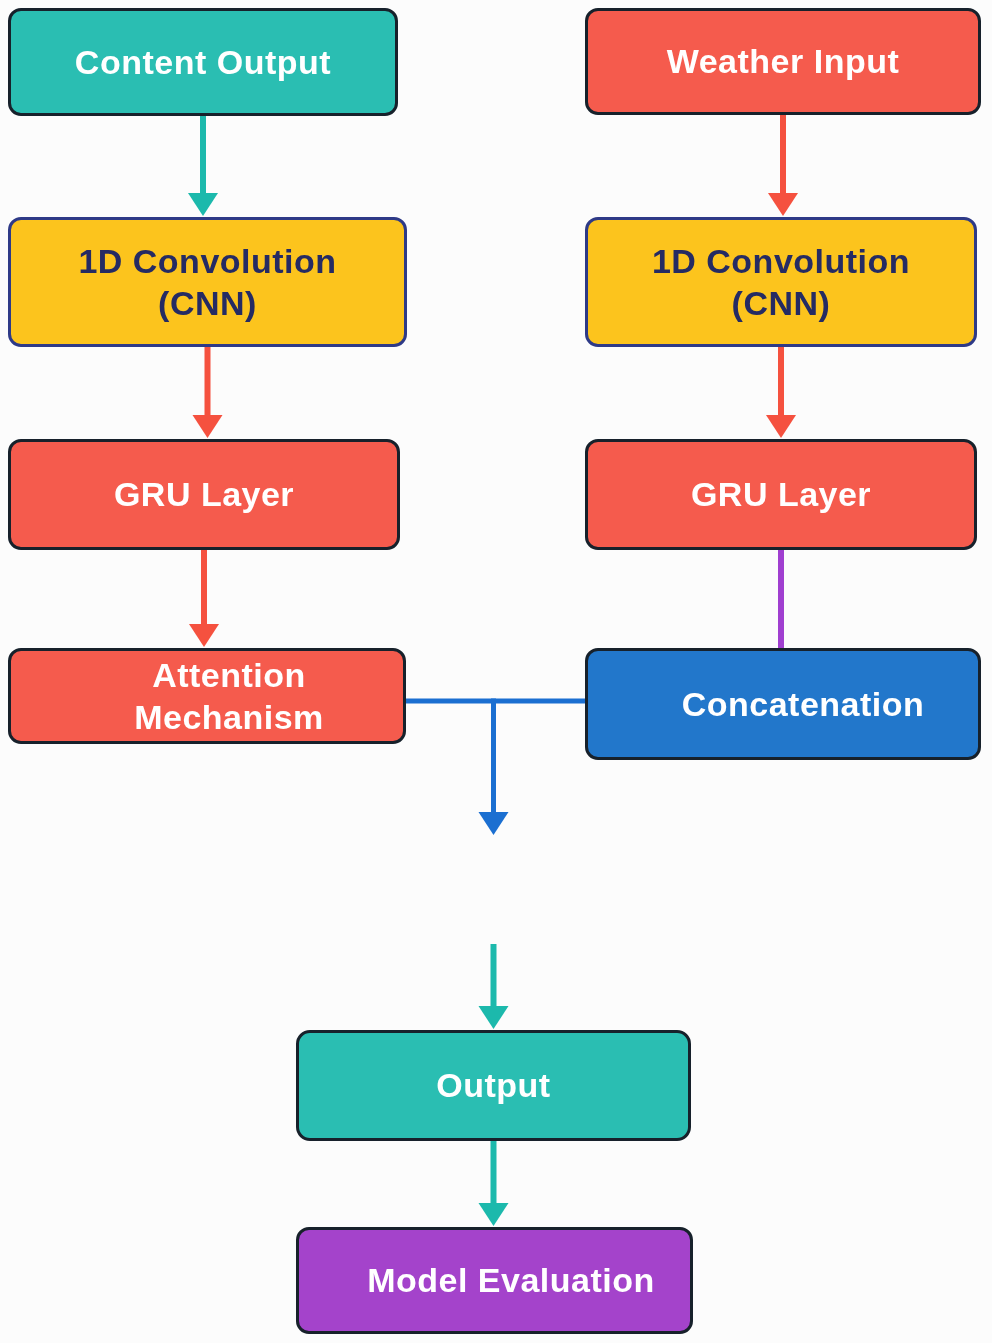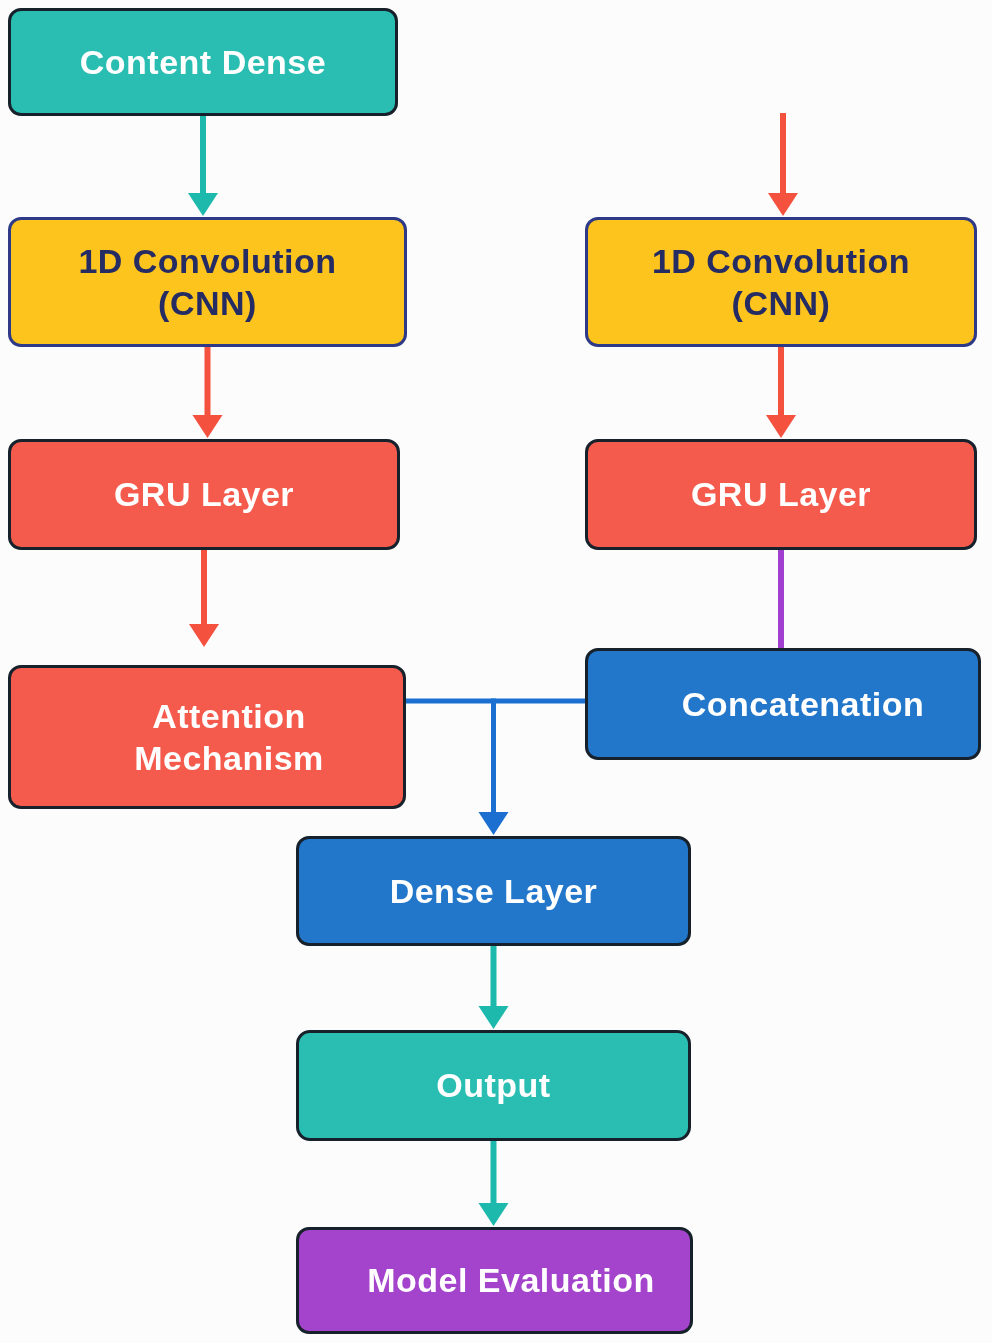--- a/index.html
+++ b/index.html
@@ -37,21 +37,21 @@
     white-space: pre-line;
     letter-spacing: 0.5px;
   }
   
   .n0  { left: 8px;   top: 8px;    width: 390px; height: 108px; }
   .n1  { left: 585px; top: 8px;    width: 396px; height: 107px; }
   .n2  { left: 8px;   top: 217px;  width: 399px; height: 130px; }
   .n3  { left: 585px; top: 217px;  width: 392px; height: 130px; }
   .n4  { left: 8px;   top: 439px;  width: 392px; height: 111px; }
   .n5  { left: 585px; top: 439px;  width: 392px; height: 111px; }
-  .n6  { left: 8px;   top: 665px;  width: 398px; height: 144px; padding-left: 44px; }
+  .n6  { left: 8px;   top: 648px;  width: 398px; height: 96px; padding-left: 44px; }
   .n7  { left: 585px; top: 648px;  width: 396px; height: 112px; padding-left: 40px; }
   .n8  { left: 296px; top: 836px;  width: 395px; height: 110px; }
   .n9  { left: 296px; top: 1030px; width: 395px; height: 111px; }
   .n10 { left: 296px; top: 1227px; width: 397px; height: 107px; }
 </style>
 </head>
 <body>
 
 <div class="canvas">
   <svg id="connector-layer" viewBox="0 0 992 1343" xmlns="http://www.w3.org/2000/svg">
@@ -68,26 +68,26 @@
       <line x1="781" y1="548" x2="781" y2="650" stroke="#A03FD0" stroke-width="6"></line>
       <line x1="404" y1="701" x2="587" y2="701" stroke="#1B6FD1" stroke-width="5"></line>
       <line x1="493.5" y1="698.5" x2="493.5" y2="818" stroke="#1B6FD1" stroke-width="5"></line>
       <polygon points="478.5,812 508.5,812 493.5,835" fill="#1B6FD1"></polygon>
       <line x1="493.5" y1="944" x2="493.5" y2="1012" stroke="#1CB9AC" stroke-width="6"></line>
       <polygon points="478.5,1006 508.5,1006 493.5,1029" fill="#1CB9AC"></polygon>
       <line x1="493.5" y1="1139" x2="493.5" y2="1209" stroke="#1CB9AC" stroke-width="6"></line>
       <polygon points="478.5,1203 508.5,1203 493.5,1226" fill="#1CB9AC"></polygon>
     </svg>
 
-  <div class="node n0" style="background: rgb(42, 190, 178); color: rgb(255, 255, 255); border-color: rgb(23, 33, 43);"><span class="node-label">Content Dense</span></div>
+  <div class="node n0" style="background: rgb(42, 190, 178); color: rgb(255, 255, 255); border-color: rgb(23, 33, 43);"><span class="node-label">Content Output</span></div>
+  <div class="node n1" style="background: rgb(245, 91, 77); color: rgb(255, 255, 255); border-color: rgb(23, 33, 43);"><span class="node-label">Weather Input</span></div>
   <div class="node n2" style="background: rgb(252, 196, 29); color: rgb(37, 43, 99); border-color: rgb(46, 58, 135);"><span class="node-label">1D Convolution
 (CNN)</span></div>
   <div class="node n3" style="background: rgb(252, 196, 29); color: rgb(37, 43, 99); border-color: rgb(46, 58, 135);"><span class="node-label">1D Convolution
 (CNN)</span></div>
   <div class="node n4" style="background: rgb(245, 91, 77); color: rgb(255, 255, 255); border-color: rgb(23, 33, 43);"><span class="node-label">GRU Layer</span></div>
   <div class="node n5" style="background: rgb(245, 91, 77); color: rgb(255, 255, 255); border-color: rgb(23, 33, 43);"><span class="node-label">GRU Layer</span></div>
   <div class="node n6" style="background: rgb(245, 91, 77); color: rgb(255, 255, 255); border-color: rgb(23, 33, 43);"><span class="node-label">Attention
 Mechanism</span></div>
   <div class="node n7" style="background: rgb(34, 119, 203); color: rgb(255, 255, 255); border-color: rgb(23, 33, 43);"><span class="node-label">Concatenation</span></div>
-  <div class="node n8" style="background: rgb(34, 119, 203); color: rgb(255, 255, 255); border-color: rgb(23, 33, 43);"><span class="node-label">Dense Layer</span></div>
   <div class="node n9" style="background: rgb(42, 190, 178); color: rgb(255, 255, 255); border-color: rgb(23, 33, 43); border-radius: 14px;"><span class="node-label">Output</span></div>
   <div class="node n10" style="background: rgb(164, 67, 203); color: rgb(255, 255, 255); border-color: rgb(23, 33, 43); padding-left: 33px;"><span class="node-label">Model Evaluation</span></div>
 </div>
 
 </body></html>

